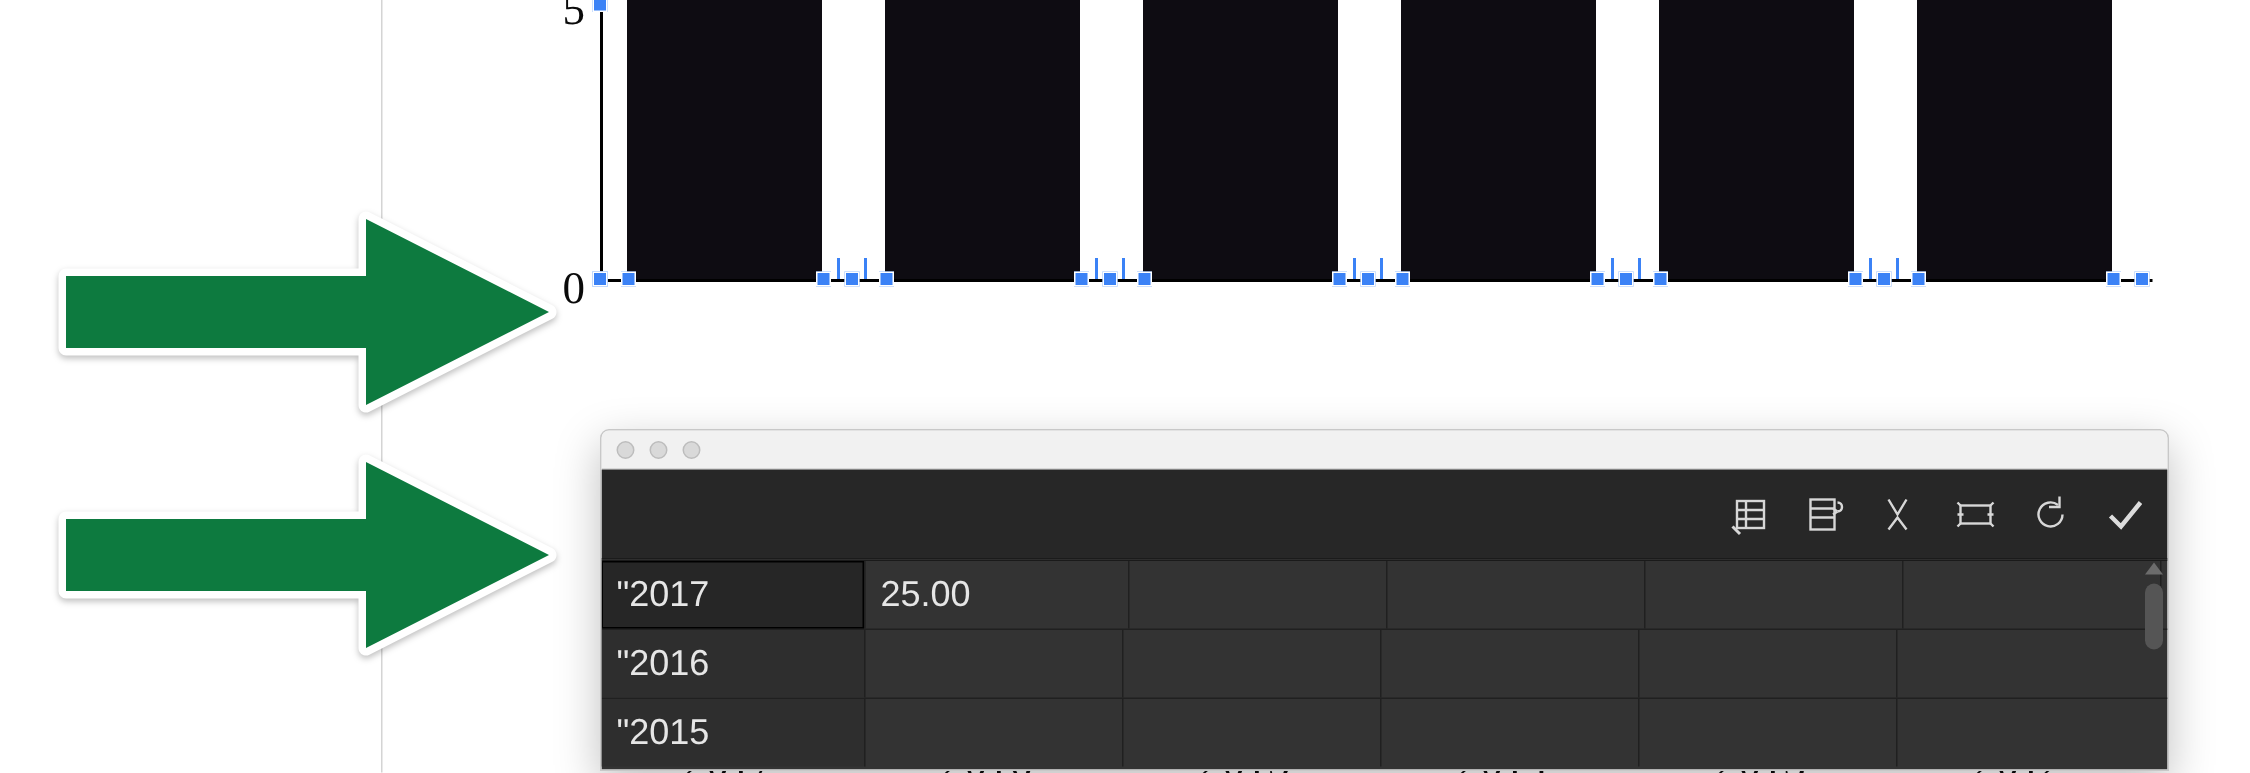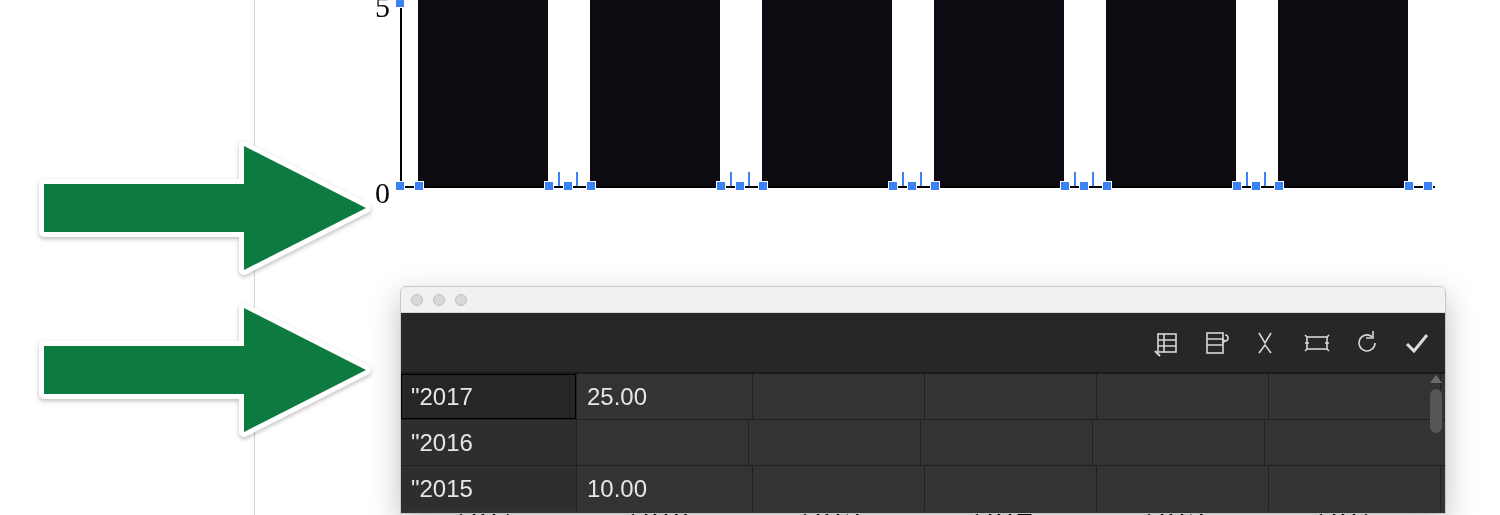--- a/index.html
+++ b/index.html
@@ -209,21 +209,20 @@
       </div>
       <div class="row">
         <div class="cell c0">"2016</div>
         <div class="cell c2"></div>
         <div class="cell c3"></div>
         <div class="cell c4"></div>
         <div class="cell c5"></div>
       </div>
       <div class="row">
         <div class="cell c0">"2015</div>
-        <div class="cell c1">10.00</div>
         <div class="cell c2"></div>
         <div class="cell c3"></div>
         <div class="cell c4"></div>
         <div class="cell c5"></div>
       </div>
       <div class="grid-scroll">
         <div class="up"></div>
         <div class="thumb"></div>
       </div>
     </div>

